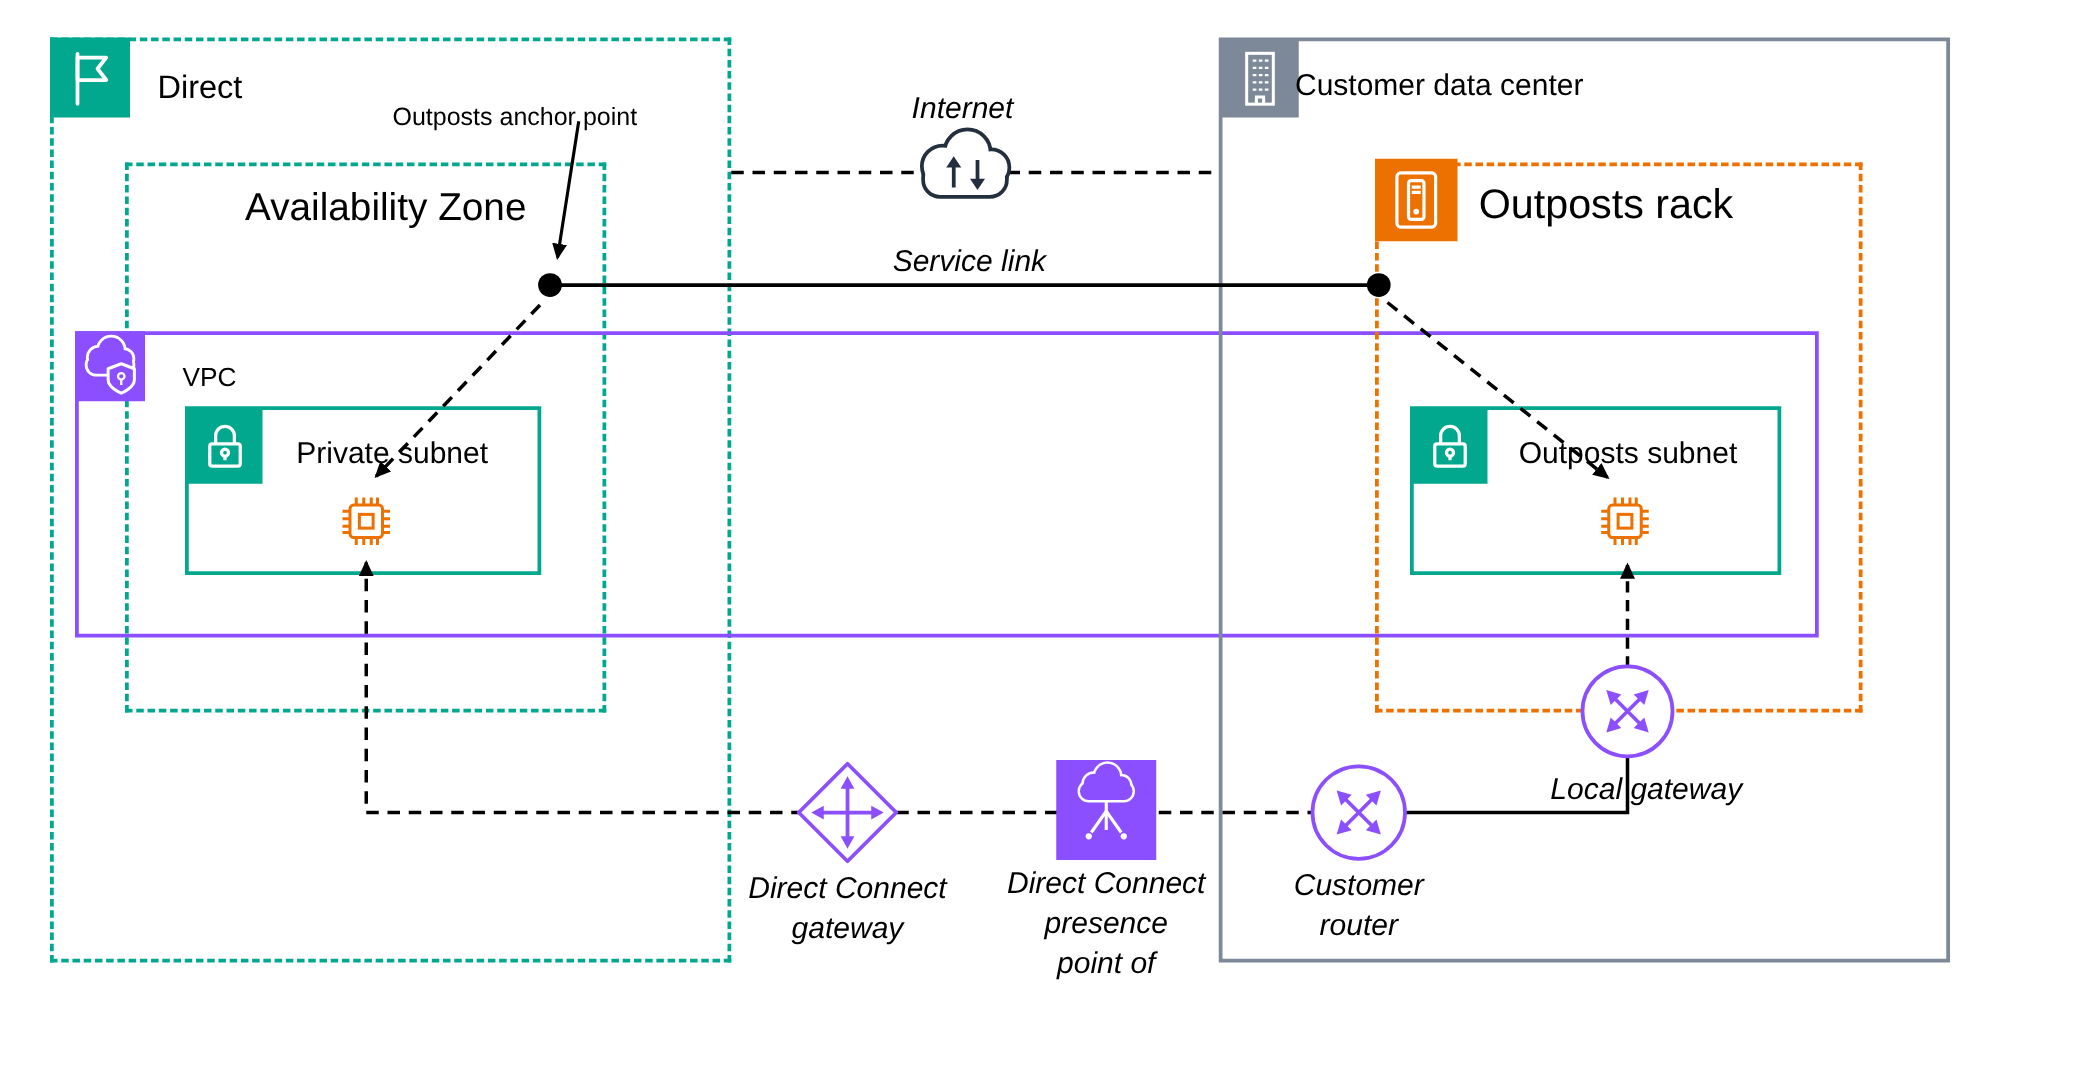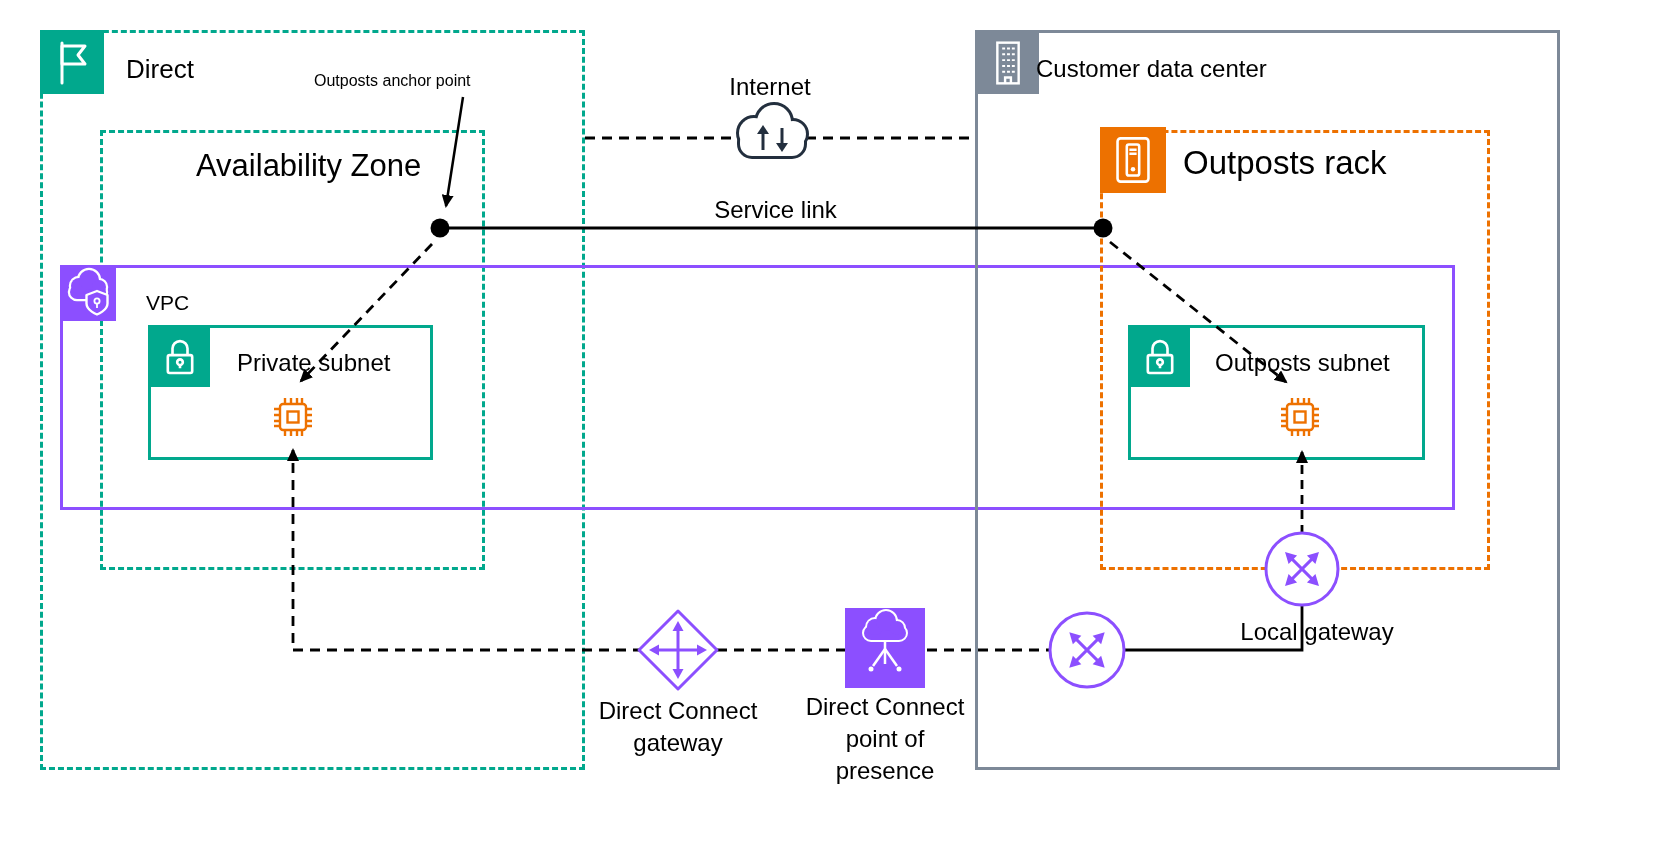--- a/index.html
+++ b/index.html
@@ -20,21 +20,21 @@
   .teal-bg   { background:#01A88D; }
   .purple-bg { background:#8C4FFF; }
   .gray-bg   { background:#7D8998; }
   .orange-bg { background:#ED7100; }
 
   .overlay { position:absolute; left:0; top:0; z-index:4; pointer-events:none; }
 
   .chip { position:absolute; z-index:6; }
 
   .lbl { position:absolute; color:#000; font-size:24px; line-height:31px; white-space:nowrap; z-index:7; }
-  .lbl.center { text-align:center; white-space:normal; line-height:32px; }
+  .lbl.center { text-align:center; white-space:normal; line-height:32px;font-style:italic; }
   .ln { display:block; }
 </style>
 </head>
 <body>
 
 <div class="canvas">
 
   <div class="box region-box"></div>
   <div class="box az-box"></div>
   <div class="box vpc-box"></div>
@@ -242,35 +242,39 @@
       <g transform="translate(1302 569) rotate(-45)">
         <path d="M-15 0 H15" stroke="#8C4FFF" stroke-width="3"></path>
         <path d="M-24 0 L-13 -6 V6 Z" fill="#8C4FFF"></path>
         <path d="M24 0 L13 -6 V6 Z" fill="#8C4FFF"></path>
       </g>
     </g>
   </svg>
 
   <div class="lbl" style="left:126px;top:54px;font-size:26px">Direct</div>
   <div class="lbl" style="left:196px;top:150px;font-size:31px">Availability Zone</div>
-  <div class="lbl" style="left:314px;top:65px;font-size:16px">Outposts anchor point</div>
+  <div class="lbl" style="left:314px;top:79px;font-size:20px">Outposts anchor point</div>
   <div class="lbl center" style="left:695px;top:71px;width:150px">Internet</div>
   <div class="lbl" style="left:1036px;top:53px;font-size:24px">Customer data center</div>
   <div class="lbl" style="left:1183px;top:147px;font-size:33px">Outposts rack</div>
   <div class="lbl center" style="left:698px;top:194px;width:155px">Service link</div>
   <div class="lbl" style="left:146px;top:287px;font-size:21px">VPC</div>
   <div class="lbl" style="left:237px;top:347px">Private subnet</div>
   <div class="lbl" style="left:1215px;top:347px">Outposts subnet</div>
   <div class="lbl center" style="left:1216px;top:616px;width:202px">Local gateway</div>
 
   <div class="lbl center" style="left:575px;top:695px;width:206px">
     <span class="ln">Direct Connect</span>
     <span class="ln">gateway</span>
   </div>
 
   <div class="lbl center" style="left:778px;top:691px;width:214px">
     <span class="ln">Direct Connect</span>
+    <span class="ln">presence</span>
     <span class="ln">point of</span>
-    <span class="ln">presence</span>
-  </div>
-
+  </div>
+
+  <div class="lbl center" style="left:1010px;top:693px;width:154px">
+    <span class="ln">Customer</span>
+    <span class="ln">router</span>
+  </div>
 
 </div>
 
 </body></html>

